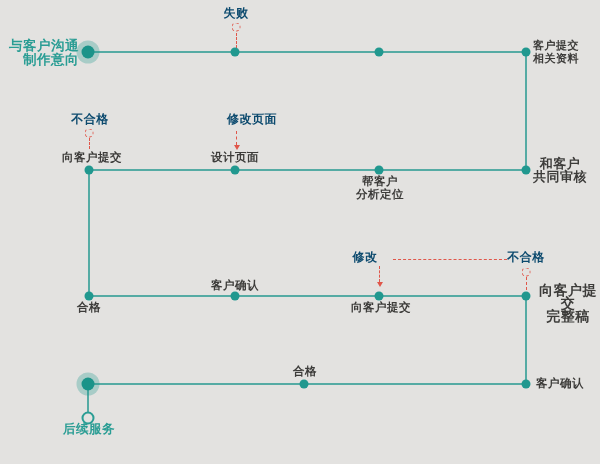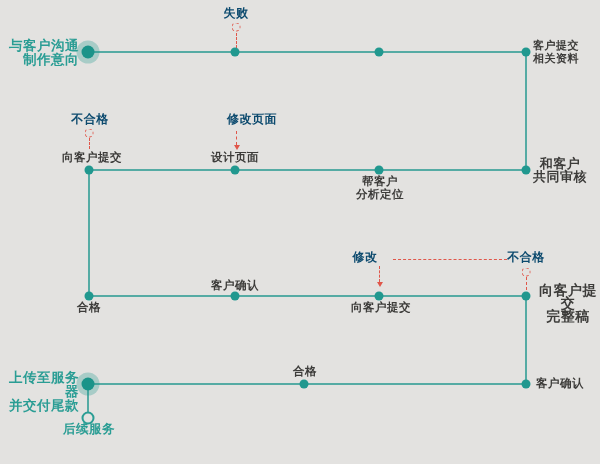--- a/index.html
+++ b/index.html
@@ -91,18 +91,16 @@
 分析定位</div>
     <div class="lbl ink anchor-left" style="top: 157px; font-size: 13px; left: 533px;">和客户
 共同审核</div>
     <div class="lbl ink anchor-center" style="top: 301px; font-size: 11.5px; left: 89px;">合格</div>
     <div class="lbl ink anchor-center" style="top: 279px; font-size: 11.5px; left: 235px;">客户确认</div>
     <div class="lbl red anchor-center" style="top: 251px; font-size: 12px; left: 365px;">修改</div>
     <div class="lbl ink anchor-center" style="top: 301px; font-size: 11.5px; left: 381px;">向客户提交</div>
     <div class="lbl red anchor-center" style="top: 251px; font-size: 12px; left: 526px;">不合格</div>
     <div class="lbl ink anchor-left" style="top: 284px; font-size: 14px; left: 536px;">向客户提交
 完整稿</div>
-    <div class="lbl teal anchor-right" style="top: 370px; font-size: 13.5px; right: 521px;">上传至服务器
-并交付尾款</div>
     <div class="lbl ink anchor-center" style="top: 365px; font-size: 11.5px; left: 305px;">合格</div>
     <div class="lbl ink anchor-left" style="top: 377px; font-size: 11.5px; left: 536px;">客户确认</div>
     <div class="lbl teal anchor-center" style="top: 422px; font-size: 12.5px; left: 89px;">后续服务</div>
   </div>
 
 </body></html>

